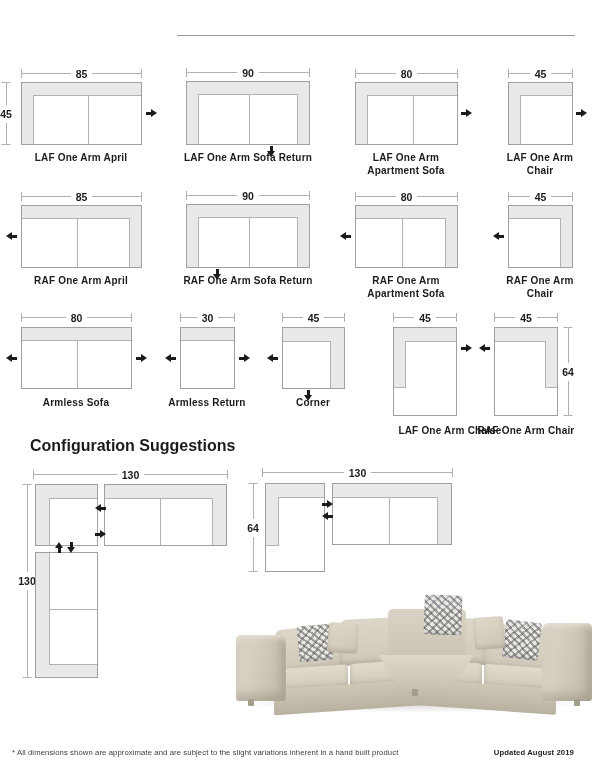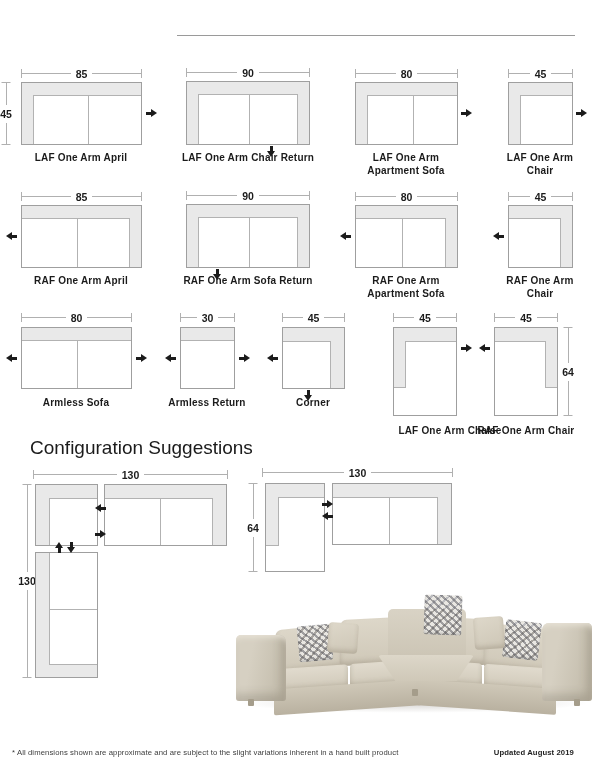--- a/index.html
+++ b/index.html
@@ -5,21 +5,21 @@
   :root{
     --ink:#1b1b1b; --dim_line:#b0b0b0; --piece_fill:#e9e9e9; --piece_edge:#9f9f9f;
     --seam:#b2b2b2; --sofa_light:#ddd7c9; --sofa_mid:#cfc8b8; --sofa_dark:#b9b1a0;
   }
   html,body{margin:0;padding:0;background:#fff}
   .page{position:relative;width:600px;height:768px;background:#fff;overflow:hidden;
         font-family:"Liberation Sans",sans-serif;color:var(--ink)}
   .title{position:absolute;top:11px;right:22px;font-size:21px;font-weight:700;
          letter-spacing:2.6px;white-space:nowrap;z-index:2}
   .rule{position:absolute;left:177px;top:35px;width:398px;height:1px;background:#9a9a9a;z-index:1}
-  .h2{position:absolute;left:30px;top:437px;font-size:19px;font-weight:400}
+  .h2{position:absolute;left:30px;top:437px;font-size:16px;font-weight:700}
   .lbl{position:absolute;transform:translateX(-50%);text-align:center;font-weight:700;
        font-size:10px;line-height:12.5px;white-space:nowrap;letter-spacing:.2px}
   .box{position:absolute;background:var(--piece_fill);border:1px solid var(--piece_edge);box-sizing:border-box}
   .seat{position:absolute;background:#fff;border:1px solid var(--seam);box-sizing:border-box}
   .armband{position:absolute;background:var(--piece_fill);border:1px solid var(--seam);box-sizing:border-box}
   .nb-r{border-right:0!important}.nb-l{border-left:0!important}
   .nb-t{border-top:0!important}.nb-b{border-bottom:0!important}
   .vd{position:absolute;width:1px;background:var(--seam)}
   .hd{position:absolute;height:1px;background:var(--seam)}
   .dimh{position:absolute;height:9px;display:flex;align-items:center;justify-content:center;
@@ -97,21 +97,21 @@
 
   <div>
     <div class="dimh" style="left:186px;top:68px;width:124px">
         <b>90</b>
       </div>
     <div class="box" style="left:186px;top:81px;width:124px;height:64px">
       <div class="seat nb-b" style="left:11px;top:12px;right:11px;bottom:0"></div>
       <div class="vd" style="left:62px;top:12px;bottom:0"></div>
     </div>
     <span class="arw d" style="left:267px;top:146px"></span>
-    <div class="lbl" style="left:248px;top:152px">LAF One Arm Chair Return</div>
+    <div class="lbl" style="left:248px;top:152px">LAF One Arm Sofa Return</div>
   </div>
 
   <div>
     <div class="dimh" style="left:355px;top:69px;width:103px">
         <b>80</b>
       </div>
     <div class="box" style="left:355px;top:82px;width:103px;height:63px">
       <div class="seat nb-r nb-b" style="left:11px;top:12px;right:0;bottom:0"></div>
       <div class="vd" style="left:57px;top:12px;bottom:0"></div>
     </div>

